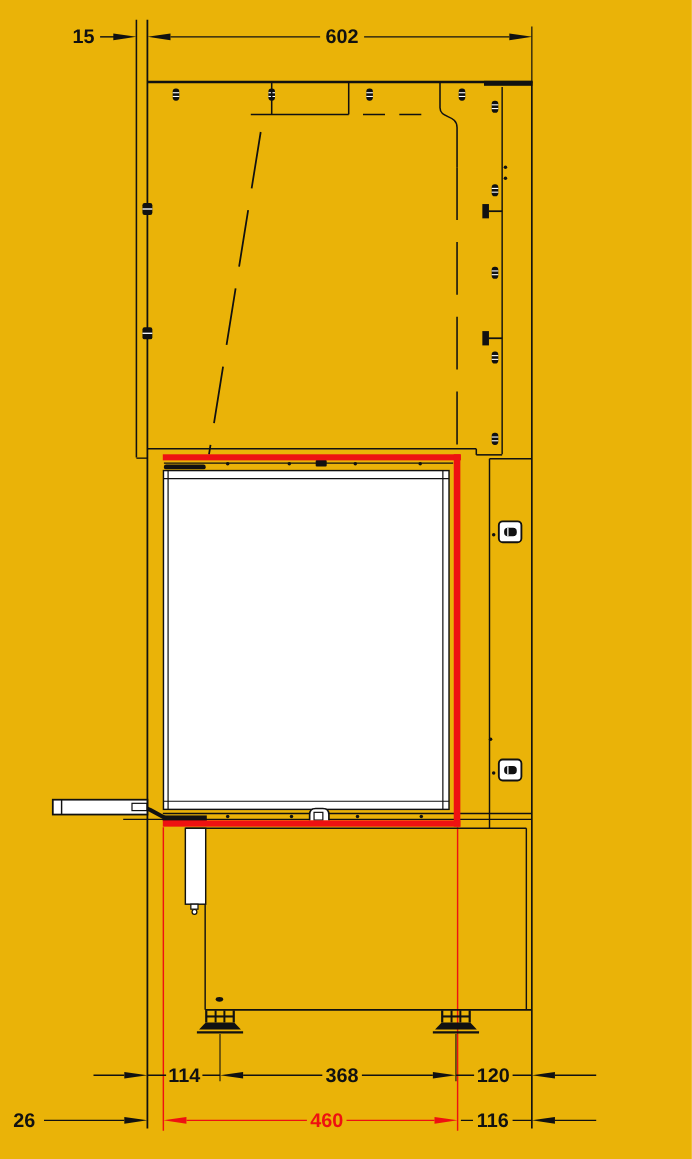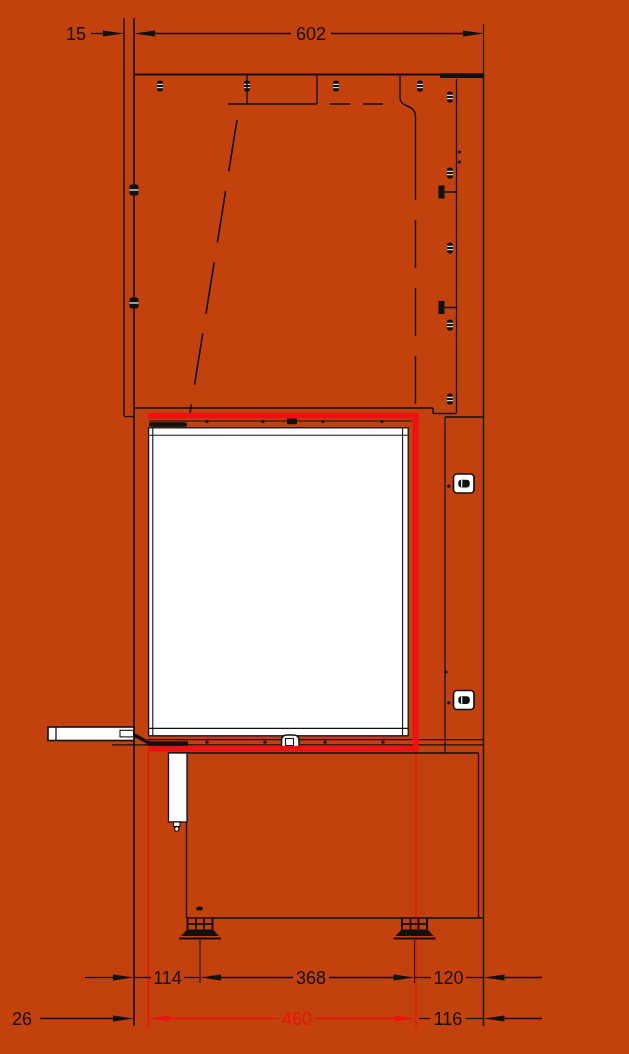--- a/index.html
+++ b/index.html
@@ -1,17 +1,17 @@
 <!DOCTYPE html>
 <html><head>
 <meta charset="utf-8">
 <style>
   html,body{margin:0;padding:0;background:#ffffff;}
-  .stage{position:relative;width:629px;height:1054px;background:#c2410c;overflow:hidden;
-         font-family:"Liberation Sans", sans-serif;}
+  .stage{position:relative;width:629px;height:1054px;background:#eab308;overflow:hidden;
+         font-family:"Liberation Sans", sans-serif;font-weight:bold;}
   svg{display:block;}
   text{font-family:"Liberation Sans", sans-serif;font-size:18px;fill:#111;}
   text.red{fill:#ee1111;}
   .ln{stroke:#111;fill:none;}
   .red-ln{stroke:#ee1111;fill:none;}
 </style>
 </head>
 <body>
 
 <div class="stage">

